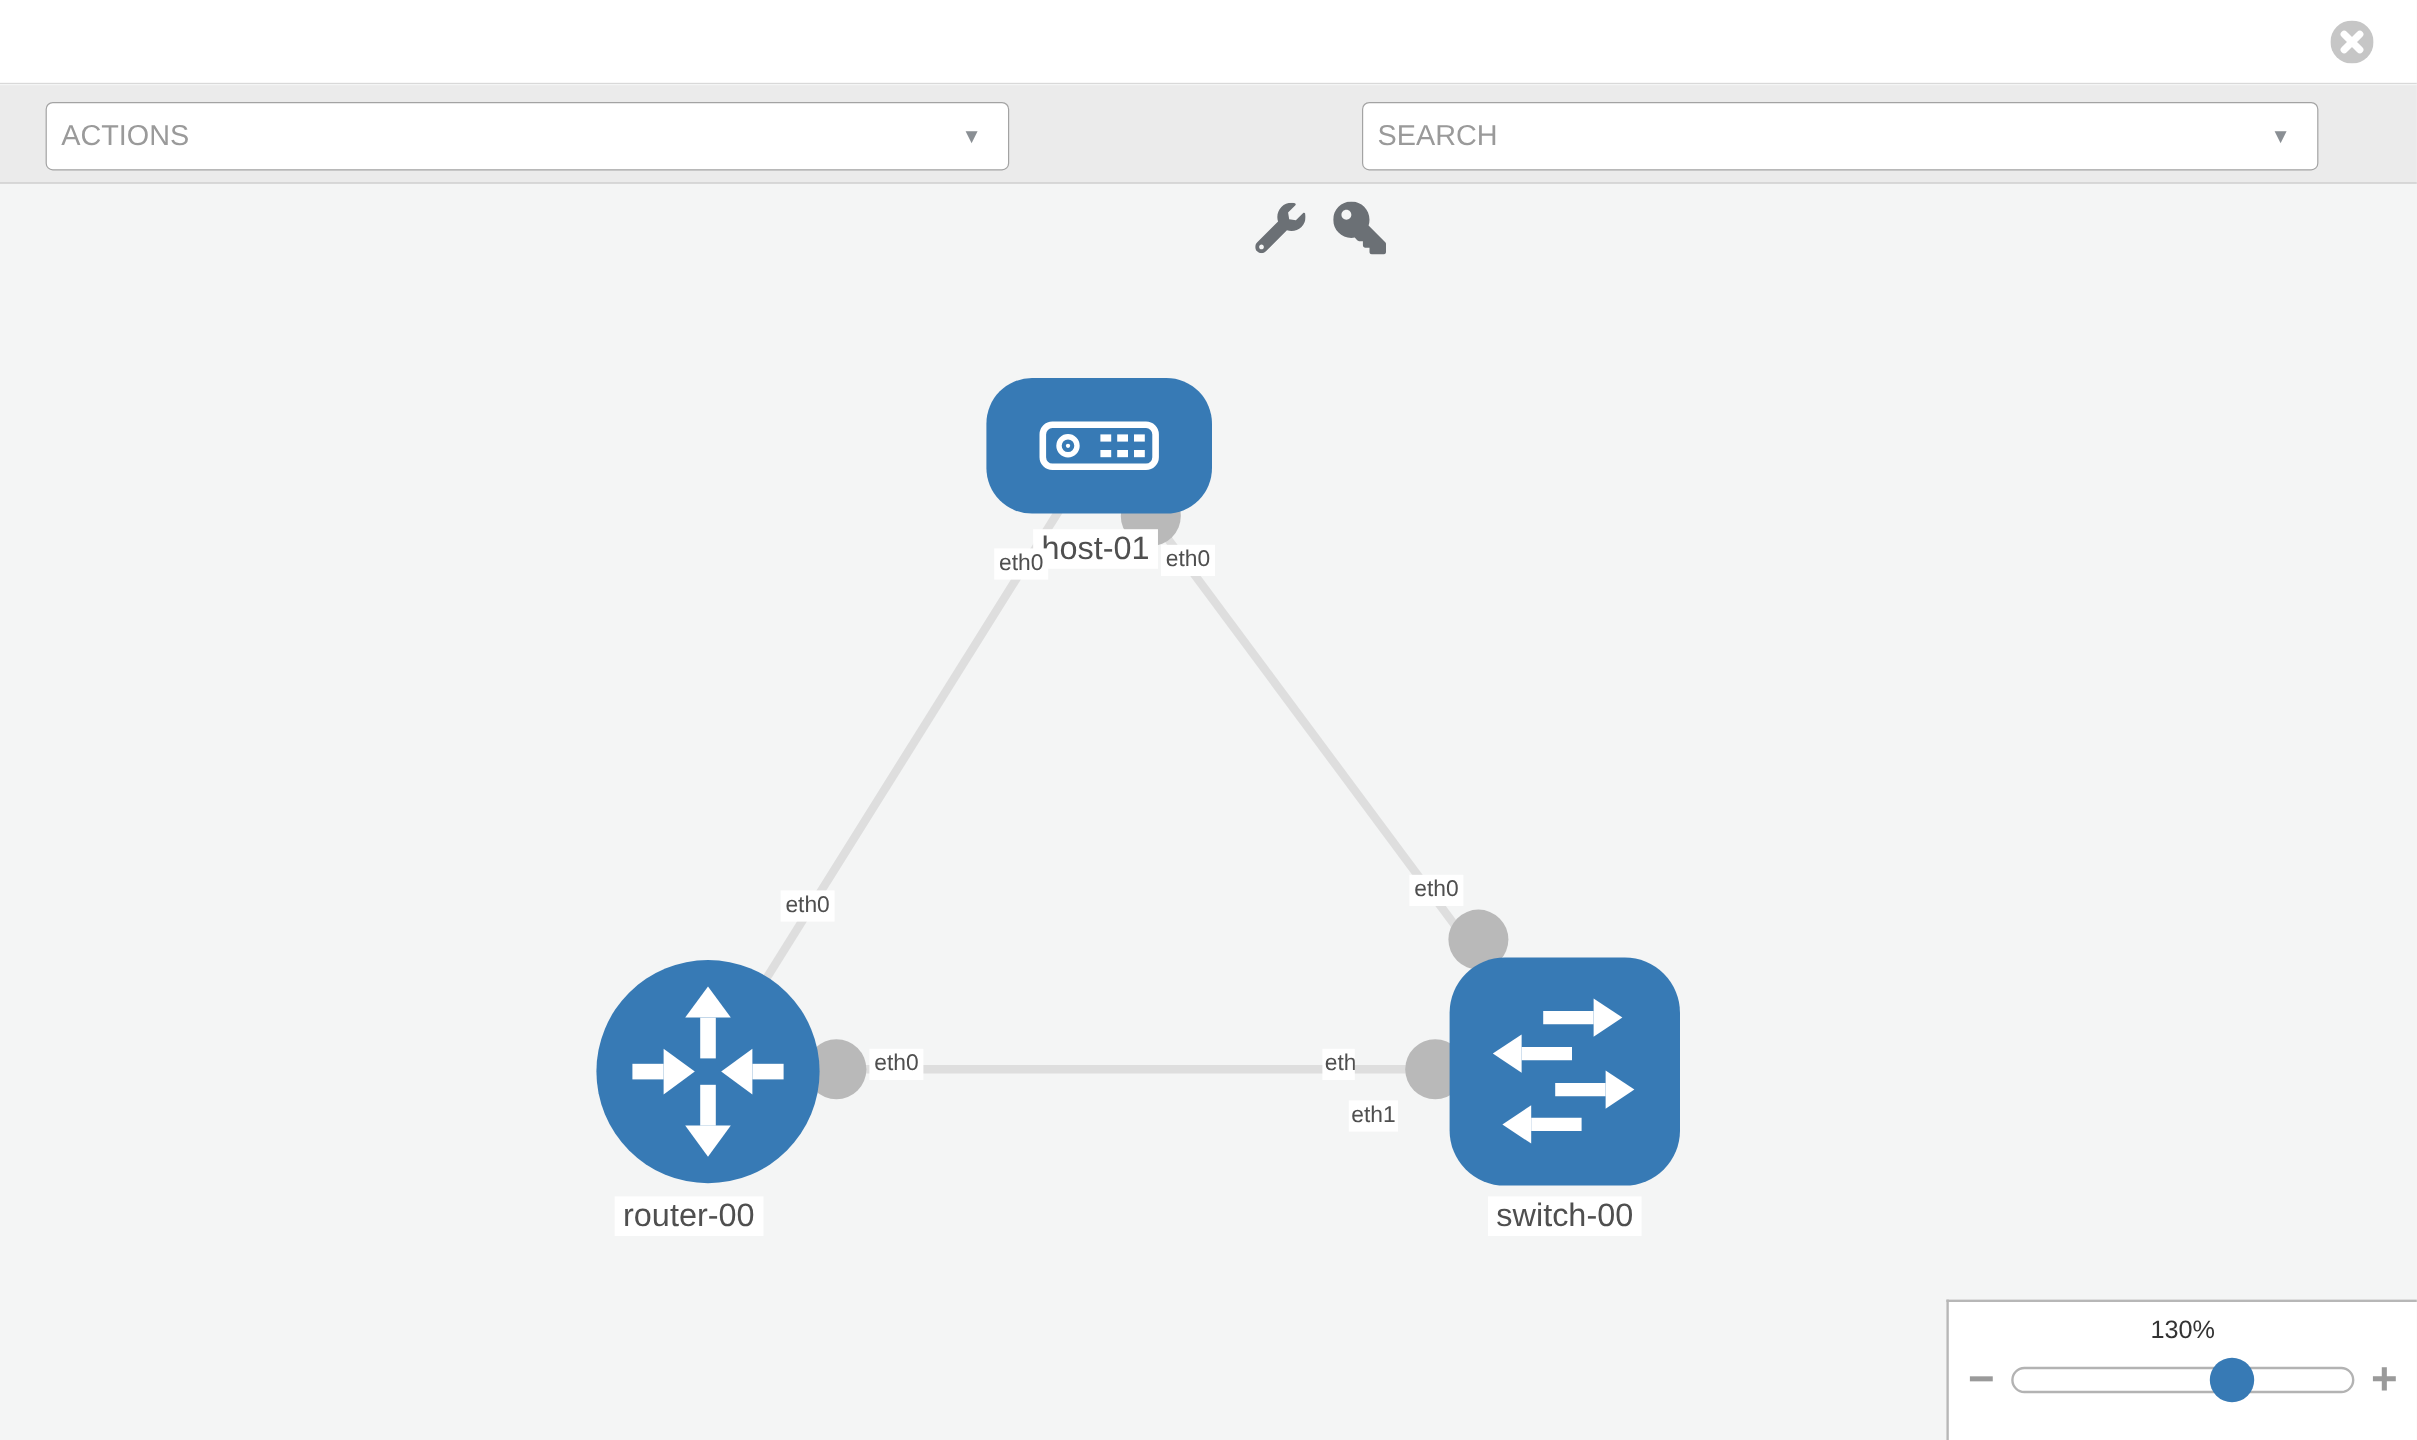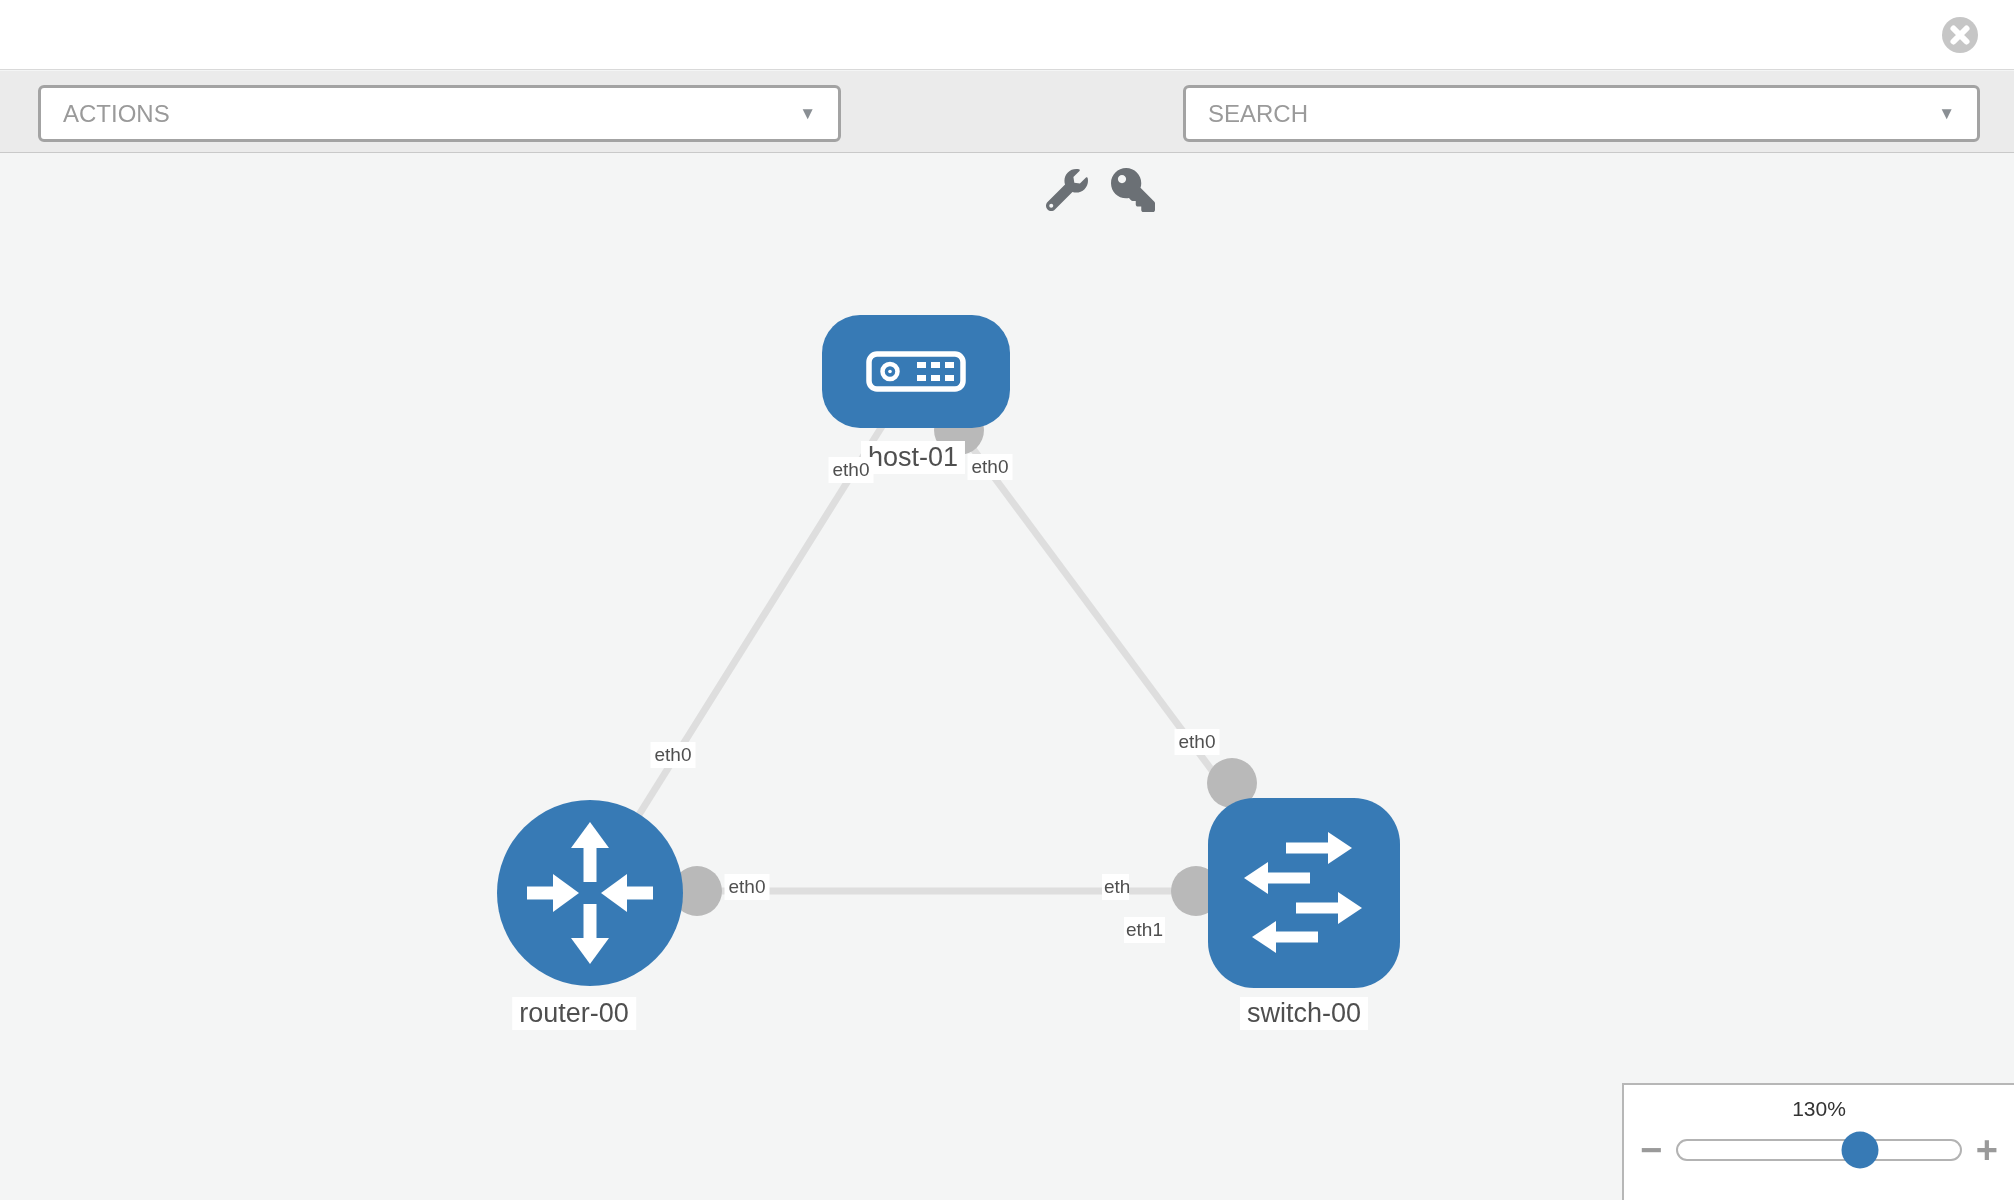--- a/index.html
+++ b/index.html
@@ -10,25 +10,25 @@
   .header { position:absolute; top:0; left:0; width:2014px; height:70px;
     background:#ffffff; border-bottom:1px solid #d9d9d9; z-index:10; }
   .header-title { position:absolute; left:32px; top:50%; transform:translateY(-50%);
     font-size:28px; font-weight:700; color:#6a6a6a; letter-spacing:0.2px; }
   .close-btn { position:absolute; right:36px; top:17px; width:36px; height:36px; cursor:pointer; }
 
   
   .toolbar { position:absolute; top:71px; left:0; width:2014px; height:82px;
     background:#ebebeb; border-bottom:1px solid #c9c9c9; z-index:10; }
   .select-box { position:absolute; top:14px; height:57px; background:#ffffff;
-    border:3px solid #a3a3a3; border-radius:6px; display:flex; align-items:center;
-    padding:0 22px; color:#9a9a9a; font-size:24px; cursor:pointer; }
+    border:1px solid #a3a3a3; border-radius:6px; display:flex; align-items:center;
+    padding:0 12px; color:#9a9a9a; font-size:24px; cursor:pointer; }
   .select-box .caret { position:absolute; right:22px; color:#8a8f94; font-size:17px; }
   .actions-box { left:38px; width:803px; }
-  .search-box { left:1183px; width:797px; }
+  .search-box { left:1135px; width:797px; }
   .tool-icon { position:absolute; top:97px; width:46px; height:46px; cursor:pointer;
     background:none; border:none; }
 
   
   .graph-svg { position:absolute; top:0; left:0; z-index:1; }
   .chip { position:absolute; background:#ffffff; color:#4f4f4f; white-space:nowrap;
     z-index:2; line-height:1.15; }
   .node-label { font-size:27px; padding:1px 7px; transform:translateX(-50%); }
   .port-label { font-size:19px; padding:2px 4px; transform:translateX(-50%); }
   .port-label-abs { font-size:19px; padding:2px 2px; transform:none; }

